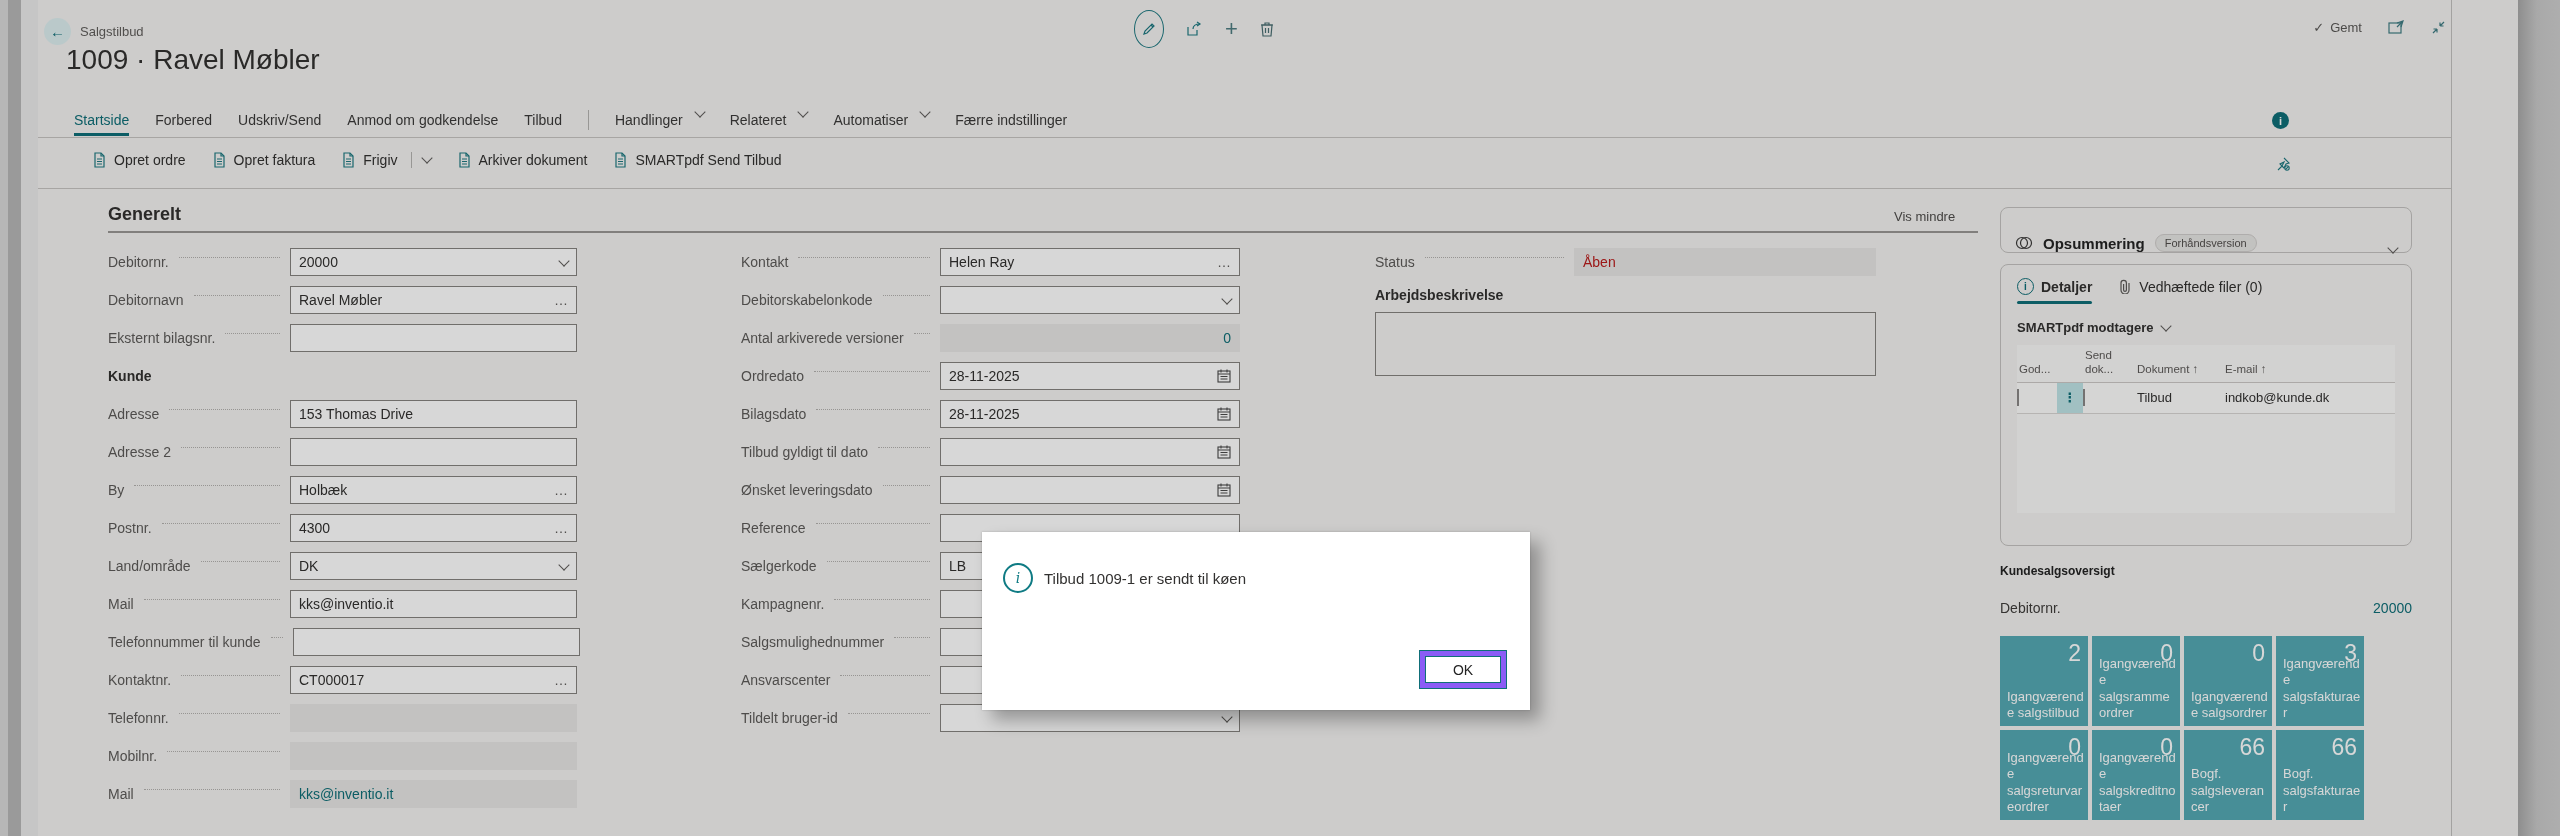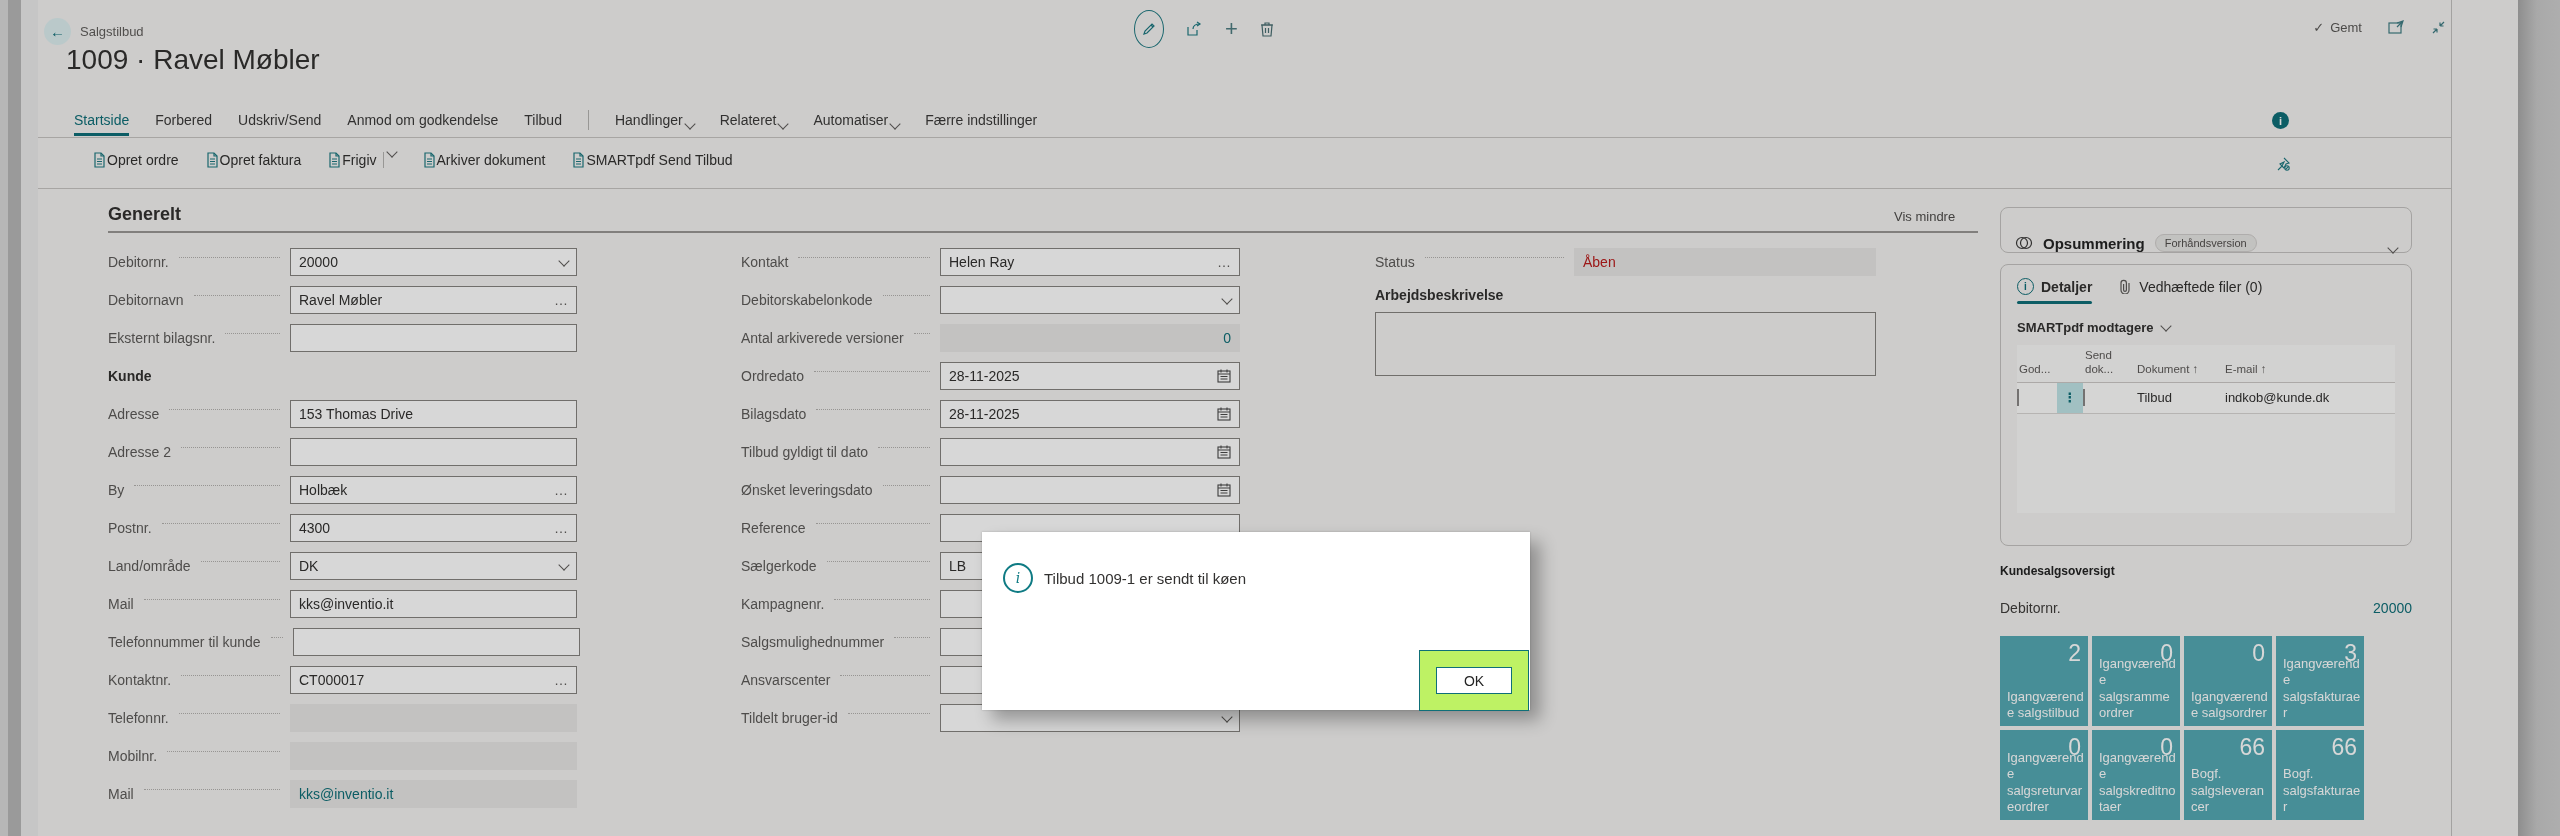--- a/index.html
+++ b/index.html
@@ -24,29 +24,29 @@
   #editOval{width:28px;height:36px;border:1.5px solid #1f7a82;border-radius:50%}
   #rightHead{position:absolute;right:72px;top:20px;display:flex;align-items:center;gap:26px;color:#5a5856}
   #savedWrap{display:flex;gap:6px;align-items:center;font-size:13px}
   svg.ic{display:block}
 
   
   #tabRow{position:absolute;left:36px;top:110px;display:flex;align-items:center;gap:26px;font-size:14px;color:#3b3a39}
   .tab{cursor:pointer;position:relative;padding-bottom:6px}
   .tab.active{color:#0f6f78}
   .tab.active::after{content:"";position:absolute;left:0;right:0;bottom:-2px;height:3px;background:#0f6f78}
-  .menu{cursor:pointer;display:flex;align-items:flex-end;gap:3px;padding-bottom:6px}
+  .menu{cursor:pointer;display:flex;align-items:flex-start;gap:13px;padding-bottom:6px}
   .vdiv{width:1px;height:20px;background:#b5b3b1;margin-bottom:6px}
   .chev{width:7px;height:7px;border-right:1.4px solid #5f5d5b;border-bottom:1.4px solid #5f5d5b;
         transform:rotate(45deg);margin-top:-4px}
   #infoBadge{position:absolute;left:2234px;top:112px;width:17px;height:17px;border-radius:50%;background:#0f6f78;
              color:#fff;font-size:11px;font-weight:bold;display:flex;align-items:center;justify-content:center;cursor:pointer}
   .hline{position:absolute;left:0;width:2413px;height:1px;background:#c6c4c2}
   #actRow{position:absolute;left:54px;top:152px;display:flex;align-items:center;gap:26px;font-size:14px;color:#323130}
-  .act{display:flex;cursor:pointer}
+  .act{display:flex;align-items:center;gap:7px;cursor:pointer}
   .act .chev{margin-left:4px}
   .adiv{width:1px;height:16px;background:#b5b3b1;margin-left:6px}
   #pinIco{position:absolute;left:2237px;top:156px;color:#1f7a82;cursor:pointer}
   #sep{position:absolute;left:2413px;top:0;width:1px;height:836px;background:#c2c0be}
 
   
   #genTitle{position:absolute;left:70px;top:204px;font-size:18px;font-weight:700}
   #showLess{position:absolute;left:1856px;top:209px;font-size:13px;color:#4f4d4b;cursor:pointer}
   #genLine{position:absolute;left:70px;top:231px;width:1870px;height:2px;background:#999795}
   .col{position:absolute;top:247px}
@@ -103,21 +103,21 @@
         padding:5px 7px;cursor:pointer}
   .tileVal{font-size:23px;font-weight:300;text-align:right;line-height:1.1}
   .tileLab{position:absolute;left:7px;right:3px;bottom:5px;font-size:13px;line-height:1.25;word-wrap:break-word}
 
   
   #dialog{position:absolute;left:982px;top:532px;width:548px;height:178px;background:#fff;z-index:60;
           box-shadow:10px 10px 16px rgba(0,0,0,.3),0 0 2px rgba(0,0,0,.2)}
   #dlgIcon{position:absolute;left:21px;top:31px;width:26px;height:26px;border-radius:50%;border:2px solid #0f7b84;
            color:#0f7b84;display:flex;align-items:center;justify-content:center;font-size:14px;font-family:"DejaVu Serif",serif;font-style:italic}
   #dlgMsg{position:absolute;left:62px;top:38px;font-size:15px;color:#323130}
-  #okWrap{position:absolute;left:437px;top:118px;border:1.5px solid #0f6f78;background:#bef264;padding:16px;cursor:pointer}
+  #okWrap{position:absolute;left:437px;top:118px;border:1.5px solid #0f6f78;background:#8b5cf6;padding:5px;cursor:pointer}
   #okBtn{border:1.2px solid #0f6f78;background:#fff;width:74px;height:25px;font-size:14px;color:#242424;
          font-family:inherit;display:flex;align-items:center;justify-content:center}
 </style>
 </head>
 <body>
 
 <div class="band" id="band1"></div>
 <div class="band" id="band2"></div>
 <div class="band" id="band3"></div>
 <div class="band" id="bandR"></div>

